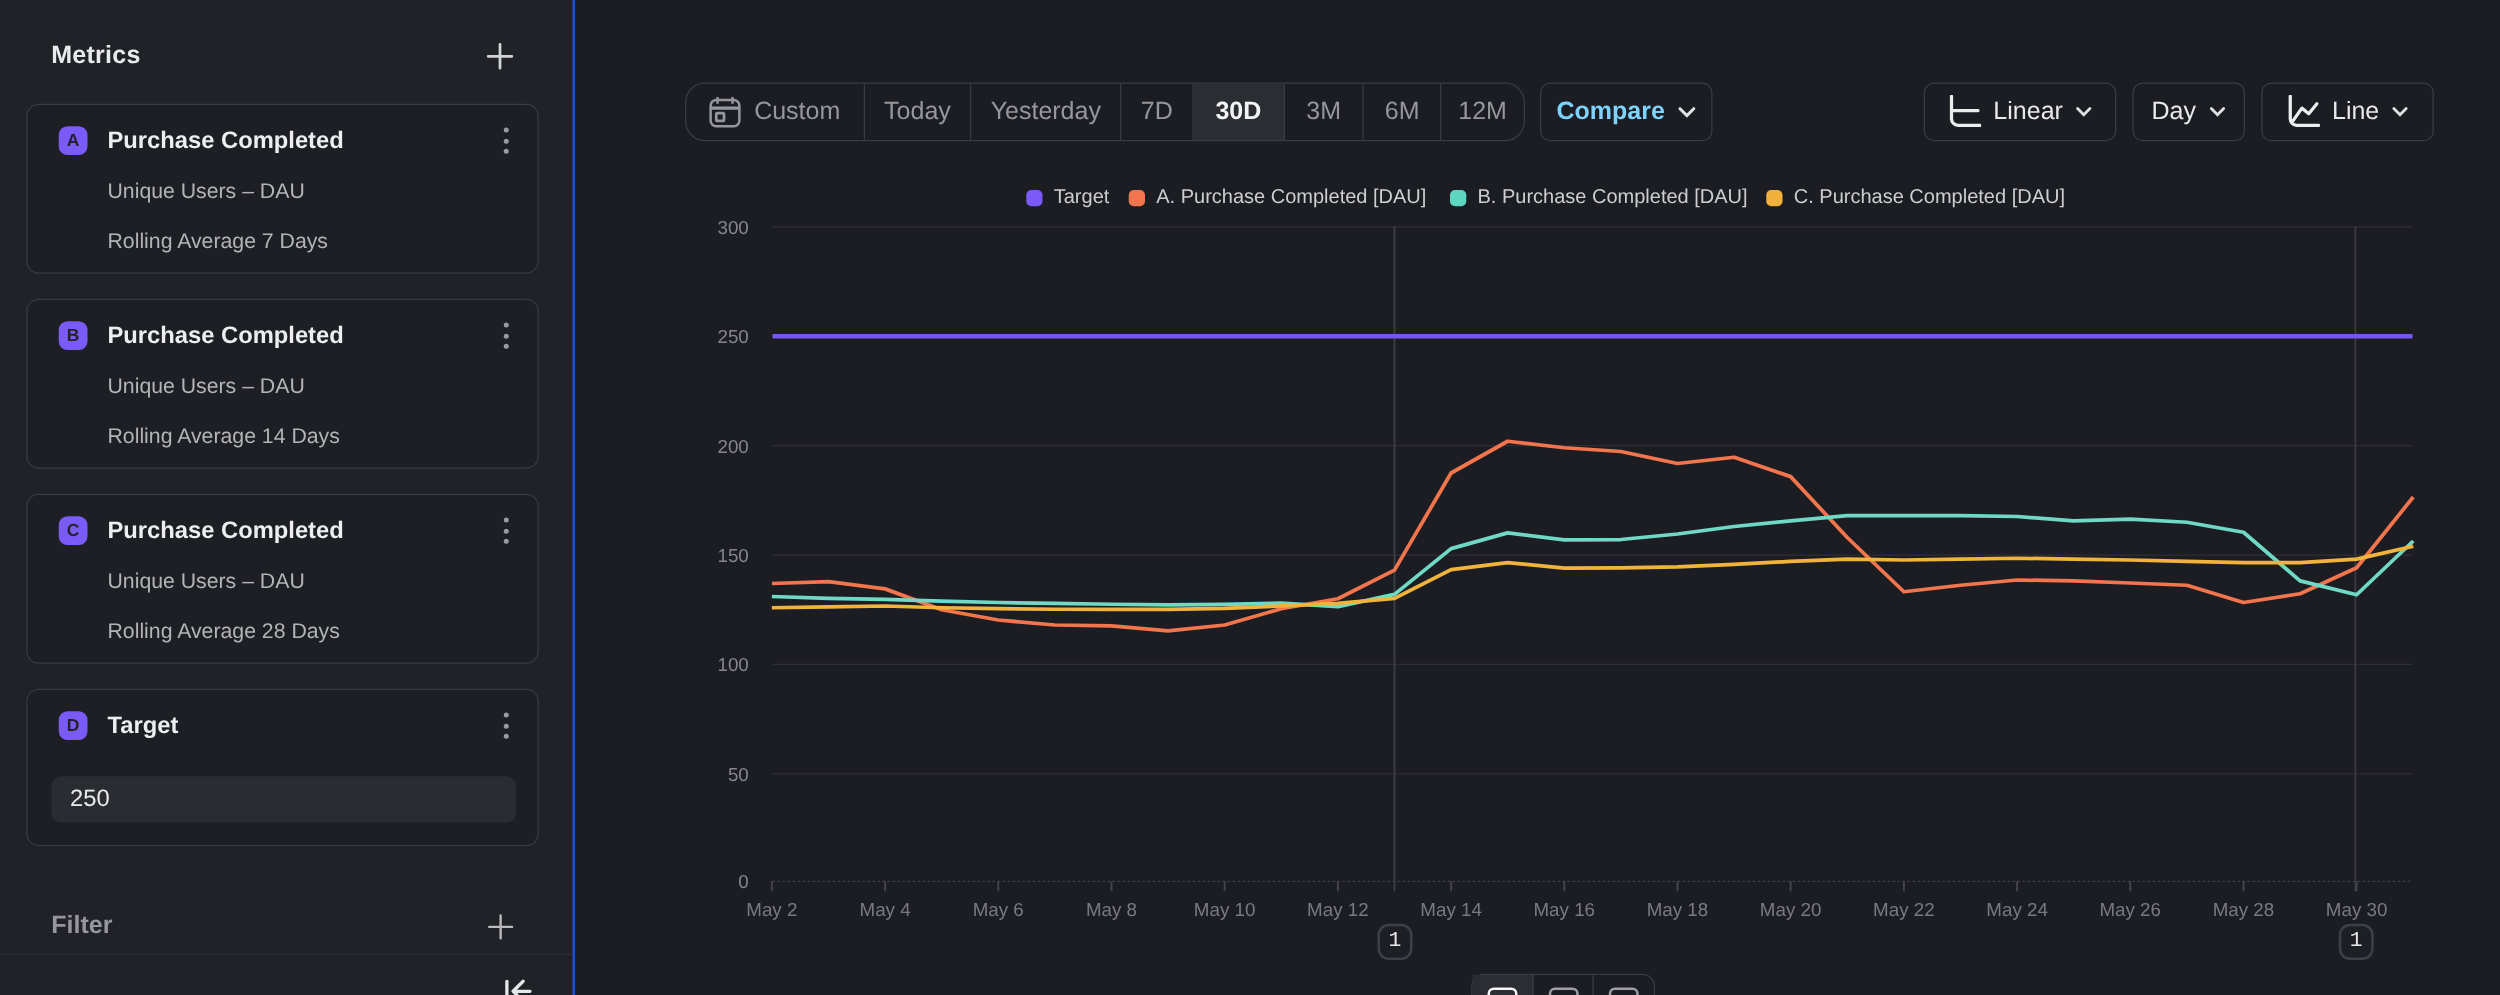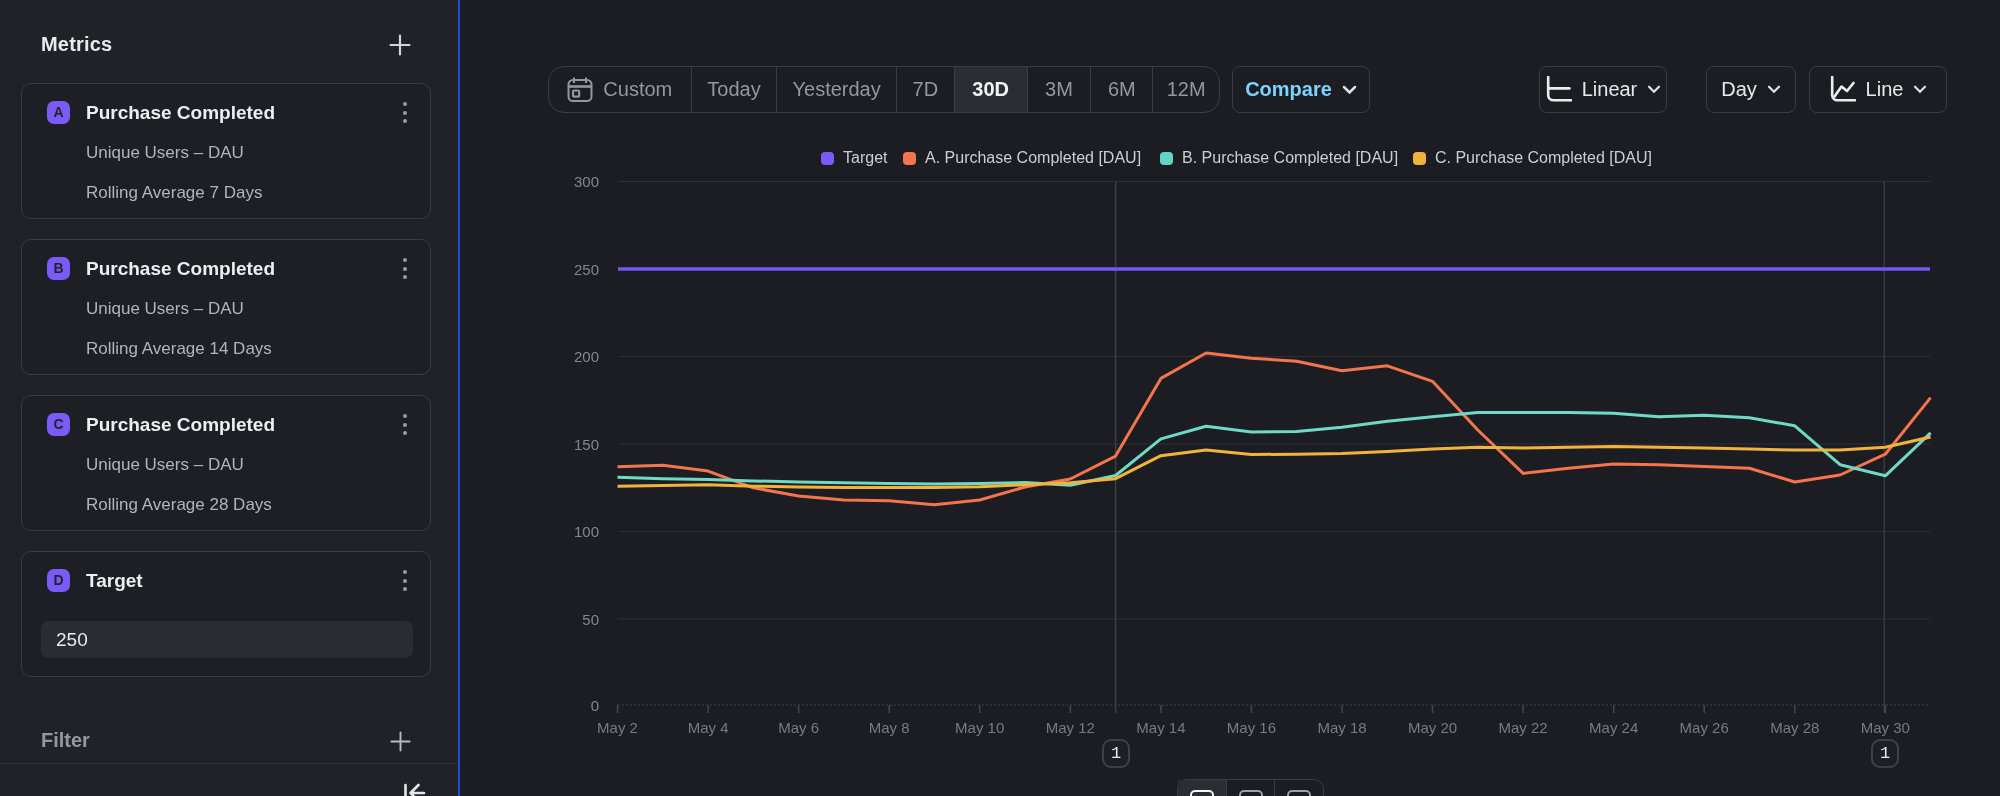--- a/index.html
+++ b/index.html
@@ -122,21 +122,21 @@
   <div style="width:64px;">3M</div>
   <div style="width:62px;">6M</div>
   <div style="width:66px;">12M</div>
 </div>
 <div class="btn" style="left:1232px; width:138px;">
       <b>Compare</b>
       <svg width="15" height="10" viewBox="0 0 15 10" fill="none" stroke="#dfe0e2" stroke-width="2.5" stroke-linecap="round">
         <path d="M2 2l5.5 5.5L13 2"></path>
       </svg>
     </div>
-<div class="btn" style="left:1539px; width:128px;">
+<div class="btn" style="left:1539px; width:154px;">
   <svg width="27" height="27" viewBox="0 0 27 27" fill="none" stroke="#eceded" stroke-width="2.6" stroke-linecap="round">
         <path d="M3.2 1V19a5.3 5.3 0 0 0 5.3 5.3H26"></path>
         <path d="M3.4 12.4h21"></path>
       </svg>
   <span>Linear</span>
   <svg width="14" height="9" viewBox="0 0 15 10" fill="none" stroke="#dfe0e2" stroke-width="2.5" stroke-linecap="round">
         <path d="M2 2l5.5 5.5L13 2"></path>
       </svg>
 </div>
 <div class="btn" style="left:1706px; width:90px;">

